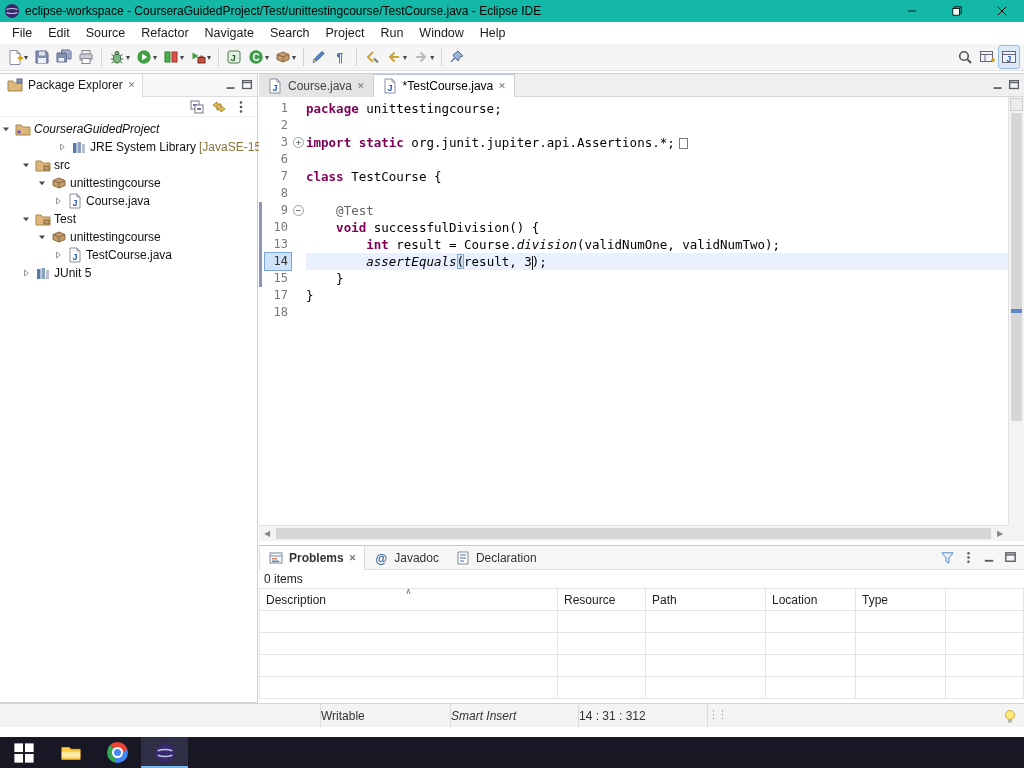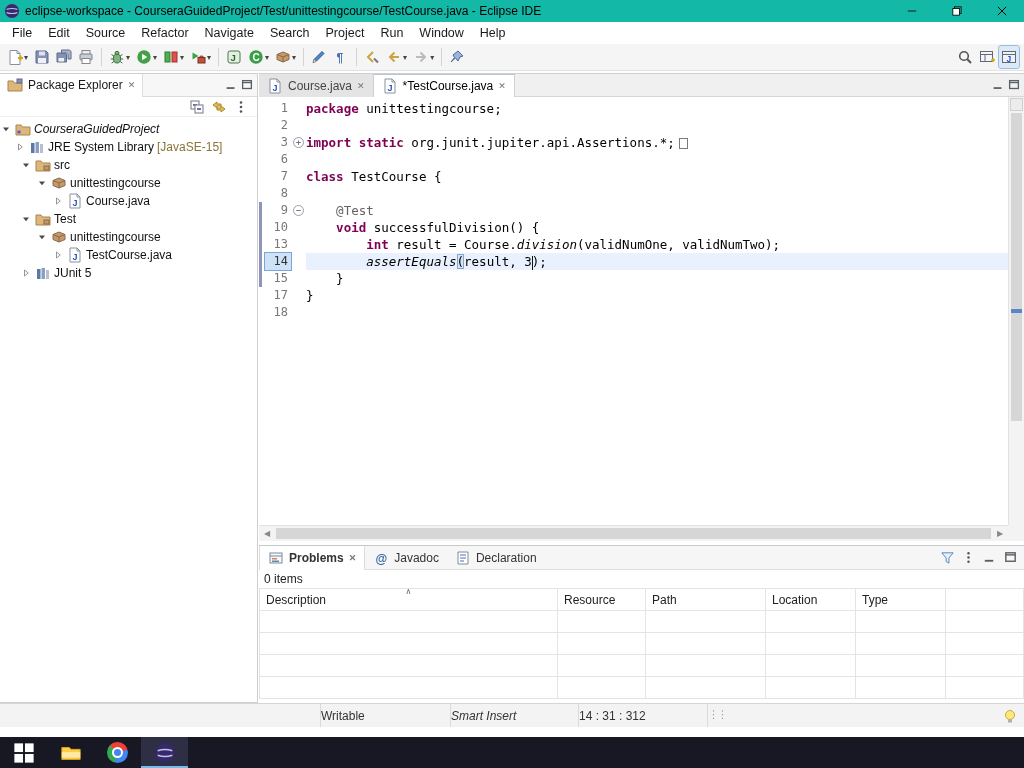--- a/index.html
+++ b/index.html
@@ -402,21 +402,21 @@
           </svg>
         </span>
         <span class="icn">
           <svg viewBox="0 0 16 16">
             <path d="M1 4h5l1.5 2H15v8H1z" fill="#dcb67a" stroke="#a8854a"></path>
             <circle cx="4" cy="11" r="1.8" fill="#6a5acd"></circle>
           </svg>
         </span>
         <span class="tlabel">CourseraGuidedProject</span>
       </div>
-      <div class="tree-row" style="padding-left: 14px;">
+      <div class="tree-row" style="padding-left: 32px; margin-left: 24px;">
         <span class="icn arrow">
           <svg viewBox="0 0 16 16">
             <path d="M6 4l5 4-5 4z" fill="#fff" stroke="#8a8a8a" stroke-width="1.2"></path>
           </svg>
         </span>
         <span class="icn">
           <svg viewBox="0 0 16 16">
             <rect x="2" y="4" width="3.5" height="10" fill="#5b79a8"></rect>
             <rect x="6.5" y="3" width="3.5" height="11" fill="#8aa0c0"></rect>
             <rect x="11" y="5" width="3" height="9" fill="#b8c0cf"></rect>

